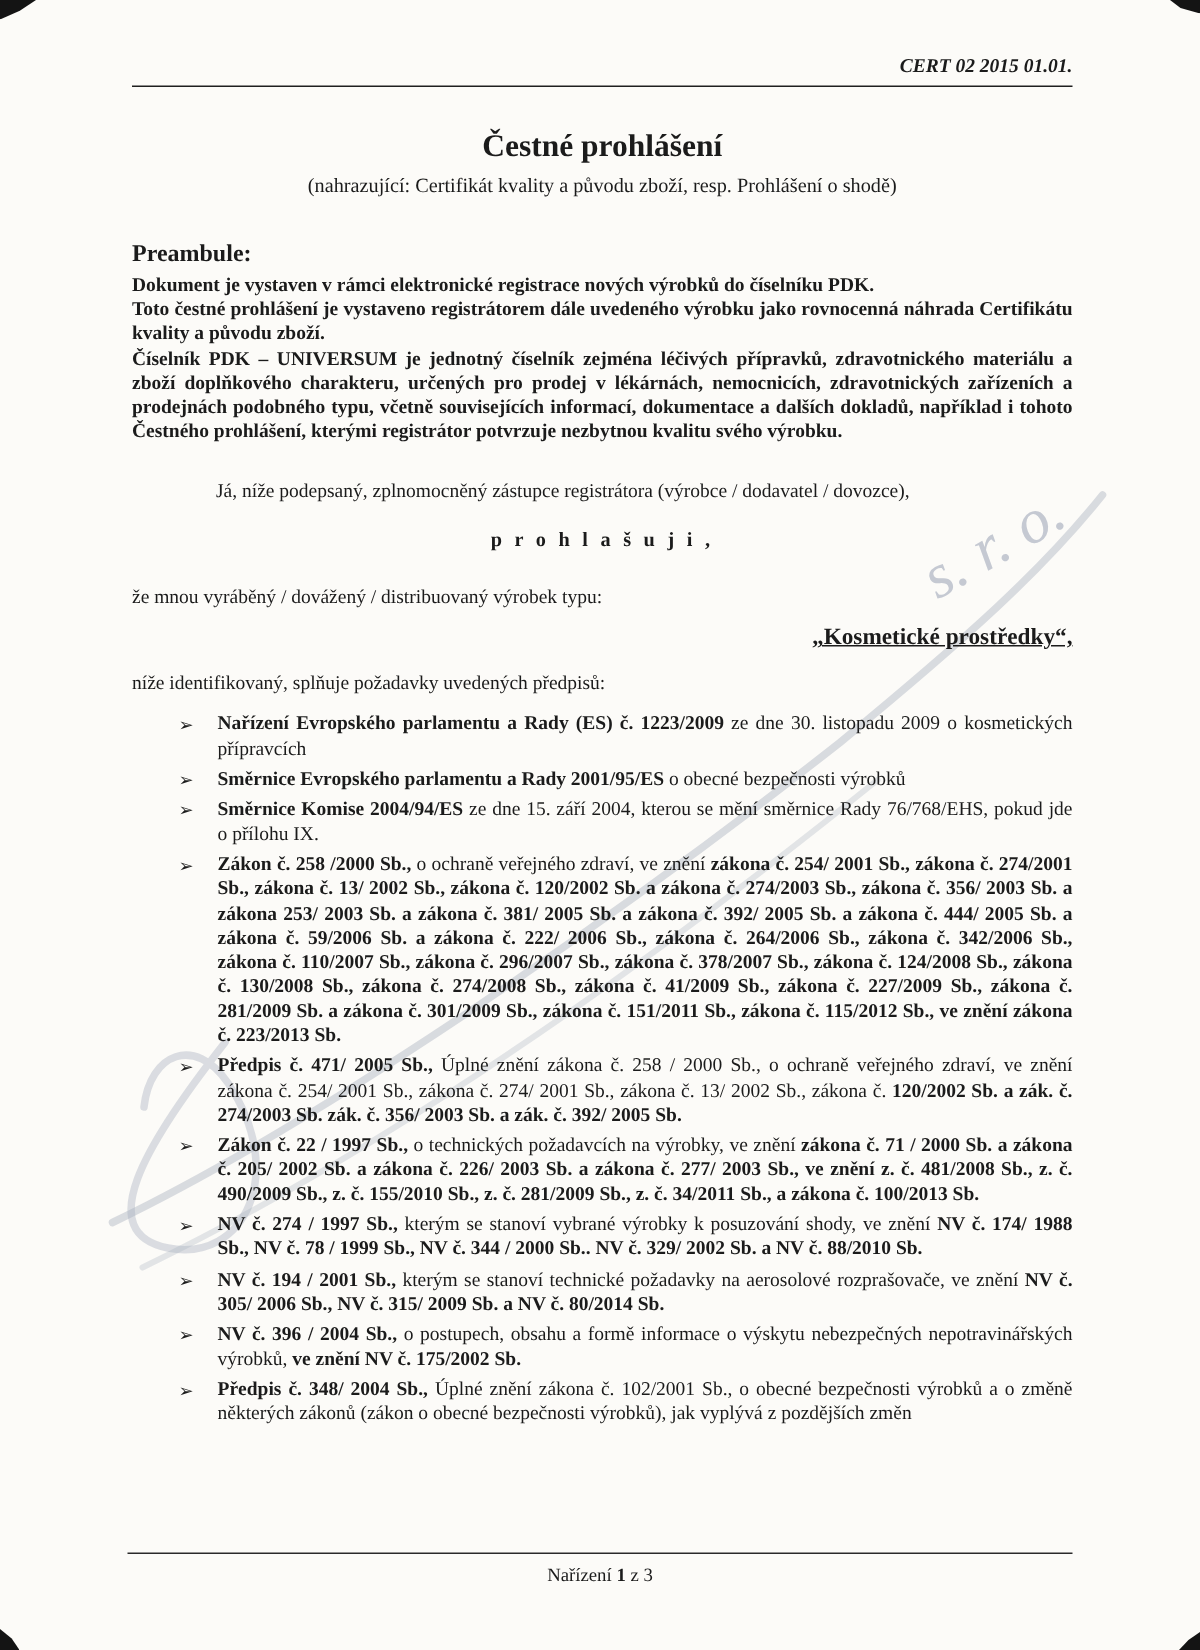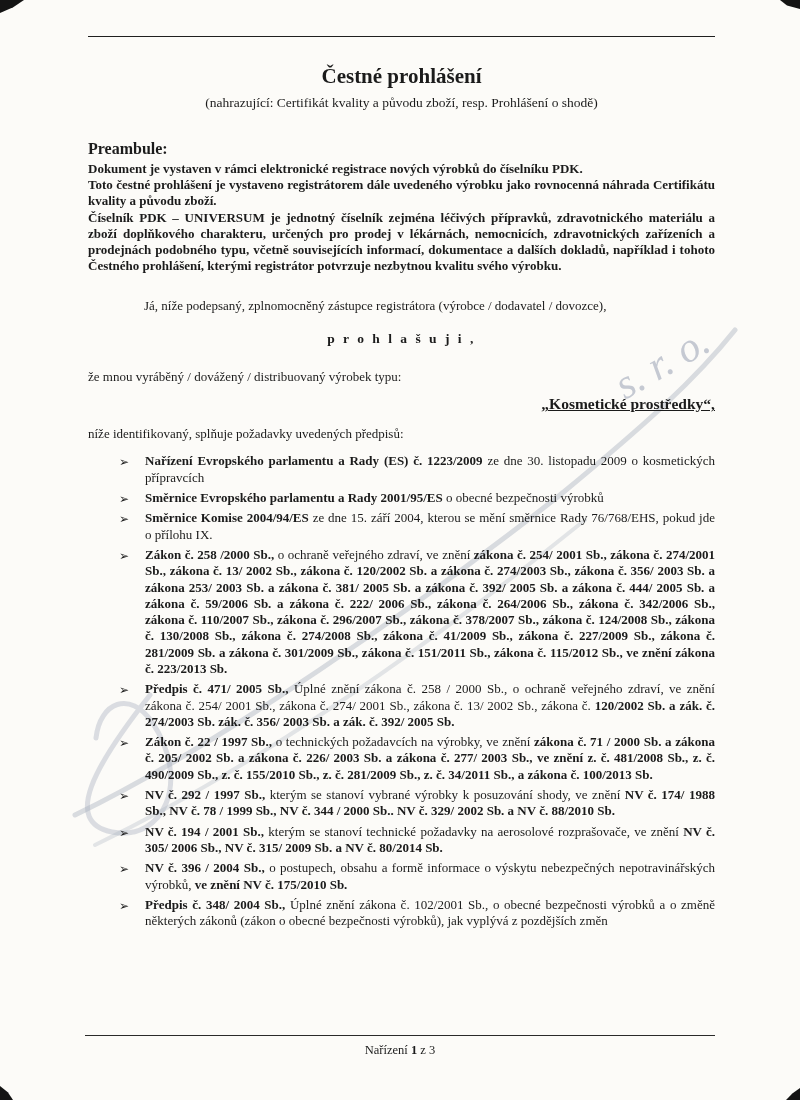--- a/index.html
+++ b/index.html
@@ -61,20 +61,21 @@
     </g>
     <text transform="translate(625,400) rotate(-30)" font-size="42" font-style="italic" fill="#99a1b4" opacity="0.55">s. r. o.</text>
   </svg>
 
   <div class="corner tl"></div>
   <div class="corner tr"></div>
   <div class="corner bl"></div>
   <div class="corner br"></div>
 
   <div class="content">
+    <div class="header-ref">CERT 02 2015 01.01.</div>
     <div class="header-rule"></div>
 
     <h1 class="title">Čestné prohlášení</h1>
     <div class="subtitle">(nahrazující: Certifikát kvality a původu zboží, resp. Prohlášení o shodě)</div>
 
     <div class="preamble-heading">Preambule:</div>
     <p class="preamble-p">Dokument je vystaven v rámci elektronické registrace nových výrobků do číselníku PDK.</p>
     <p class="preamble-p">Toto čestné prohlášení je vystaveno registrátorem dále uvedeného výrobku jako rovnocenná náhrada Certifikátu kvality a původu zboží.</p>
     <p class="preamble-p">Číselník PDK – UNIVERSUM je jednotný číselník zejména léčivých přípravků, zdravotnického materiálu a zboží doplňkového charakteru, určených pro prodej v lékárnách, nemocnicích, zdravotnických zařízeních a prodejnách podobného typu, včetně souvisejících informací, dokumentace a dalších dokladů, například i tohoto Čestného prohlášení, kterými registrátor potvrzuje nezbytnou kvalitu svého výrobku.</p>
 
@@ -84,23 +85,23 @@
     <p class="product-type">„Kosmetické prostředky“,</p>
     <p class="list-intro">níže identifikovaný, splňuje požadavky uvedených předpisů:</p>
 
     <ul class="law-list">
         <li><span class="marker">➢</span><span class="b">Nařízení Evropského parlamentu a Rady (ES) č. 1223/2009 </span><span>ze dne 30. listopadu 2009 o kosmetických přípravcích</span></li>
         <li><span class="marker">➢</span><span class="b">Směrnice Evropského parlamentu a Rady 2001/95/ES </span><span>o obecné bezpečnosti výrobků</span></li>
         <li><span class="marker">➢</span><span class="b">Směrnice Komise 2004/94/ES </span><span>ze dne 15. září 2004, kterou se mění směrnice Rady 76/768/EHS, pokud jde o přílohu IX.</span></li>
         <li><span class="marker">➢</span><span class="b">Zákon č. 258 /2000 Sb., </span><span>o ochraně veřejného zdraví, ve znění </span><span class="b">zákona č. 254/ 2001 Sb., zákona č. 274/2001 Sb., zákona č. 13/ 2002 Sb., zákona č. 120/2002 Sb. a zákona č. 274/2003 Sb., zákona č. 356/ 2003 Sb. a zákona 253/ 2003 Sb. a zákona č. 381/ 2005 Sb. a zákona č. 392/ 2005 Sb. a zákona č. 444/ 2005 Sb. a zákona č. 59/2006 Sb. a zákona č. 222/ 2006 Sb., zákona č. 264/2006 Sb., zákona č. 342/2006 Sb., zákona č. 110/2007 Sb., zákona č. 296/2007 Sb., zákona č. 378/2007 Sb., zákona č. 124/2008 Sb., zákona č. 130/2008 Sb., zákona č. 274/2008 Sb., zákona č. 41/2009 Sb., zákona č. 227/2009 Sb., zákona č. 281/2009 Sb. a zákona č. 301/2009 Sb., zákona č. 151/2011 Sb., zákona č. 115/2012 Sb., ve znění zákona č. 223/2013 Sb.</span></li>
         <li><span class="marker">➢</span><span class="b">Předpis č. 471/ 2005 Sb., </span><span>Úplné znění zákona č. 258 / 2000 Sb., o ochraně veřejného zdraví, ve znění zákona č. 254/ 2001 Sb., zákona č. 274/ 2001 Sb., zákona č. 13/ 2002 Sb., zákona č. </span><span class="b">120/2002 Sb. a zák. č. 274/2003 Sb. zák. č. 356/ 2003 Sb. a zák. č. 392/ 2005 Sb.</span></li>
         <li><span class="marker">➢</span><span class="b">Zákon č. 22 / 1997 Sb., </span><span>o technických požadavcích na výrobky, ve znění </span><span class="b">zákona č. 71 / 2000 Sb. a zákona č. 205/ 2002 Sb. a zákona č. 226/ 2003 Sb. a zákona č. 277/ 2003 Sb., ve znění z. č. 481/2008 Sb., z. č. 490/2009 Sb., z. č. 155/2010 Sb., z. č. 281/2009 Sb., z. č. 34/2011 Sb., a zákona č. 100/2013 Sb.</span></li>
-        <li><span class="marker">➢</span><span class="b">NV č. 292 / 1997 Sb., </span><span>kterým se stanoví vybrané výrobky k posuzování shody, ve znění </span><span class="b">NV č. 174/ 1988 Sb., NV č. 78 / 1999 Sb., NV č. 344 / 2000 Sb.. NV č. 329/ 2002 Sb. a NV č. 88/2010 Sb.</span></li>
+        <li><span class="marker">➢</span><span class="b">NV č. 274 / 1997 Sb., </span><span>kterým se stanoví vybrané výrobky k posuzování shody, ve znění </span><span class="b">NV č. 174/ 1988 Sb., NV č. 78 / 1999 Sb., NV č. 344 / 2000 Sb.. NV č. 329/ 2002 Sb. a NV č. 88/2010 Sb.</span></li>
         <li><span class="marker">➢</span><span class="b">NV č. 194 / 2001 Sb., </span><span>kterým se stanoví technické požadavky na aerosolové rozprašovače, ve znění </span><span class="b">NV č. 305/ 2006 Sb., NV č. 315/ 2009 Sb. a NV č. 80/2014 Sb.</span></li>
-        <li><span class="marker">➢</span><span class="b">NV č. 396 / 2004 Sb., </span><span>o postupech, obsahu a formě informace o výskytu nebezpečných nepotravinářských výrobků, </span><span class="b">ve znění NV č. 175/2010 Sb.</span></li>
+        <li><span class="marker">➢</span><span class="b">NV č. 396 / 2004 Sb., </span><span>o postupech, obsahu a formě informace o výskytu nebezpečných nepotravinářských výrobků, </span><span class="b">ve znění NV č. 175/2002 Sb.</span></li>
         <li><span class="marker">➢</span><span class="b">Předpis č. 348/ 2004 Sb., </span><span>Úplné znění zákona č. 102/2001 Sb., o obecné bezpečnosti výrobků a o změně některých zákonů (zákon o obecné bezpečnosti výrobků), jak vyplývá z pozdějších změn</span></li>
       </ul>
   </div>
 
   <div class="footer">
     <div class="footer-rule"></div>
     <div class="footer-text">
       <span>Nařízení </span><span class="b">1</span><span> z 3</span>
     </div>
   </div>

